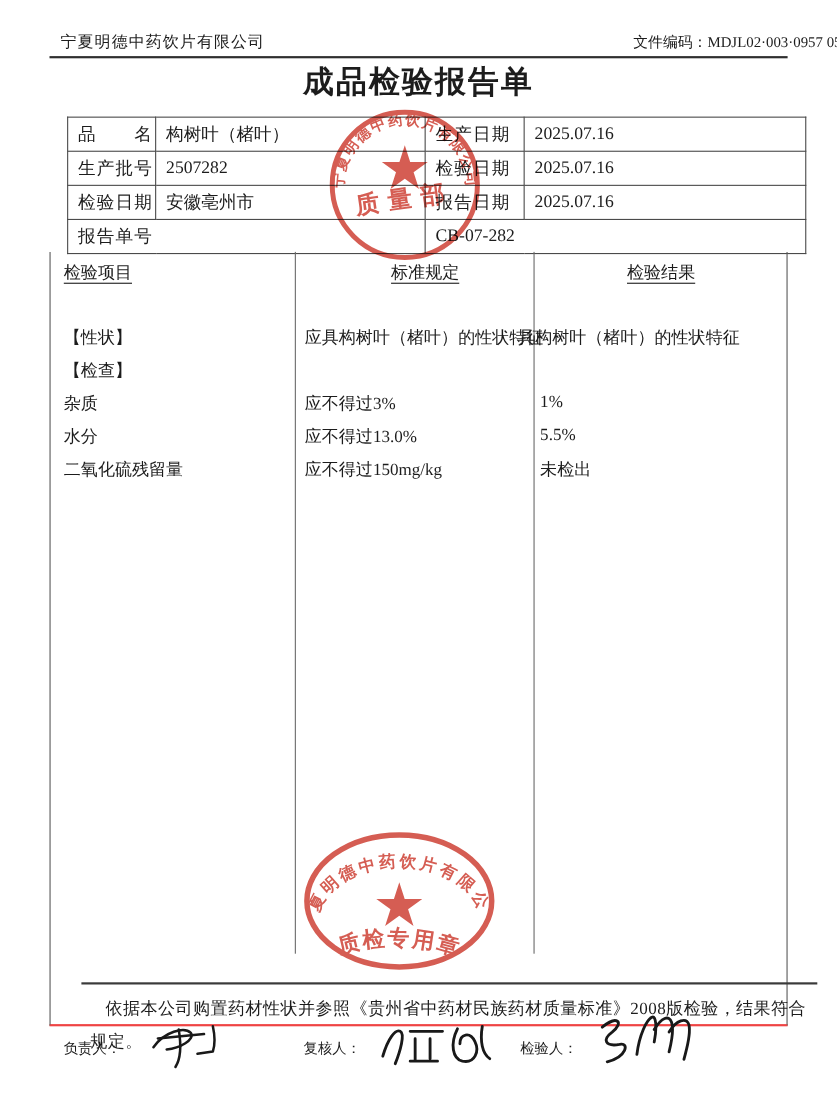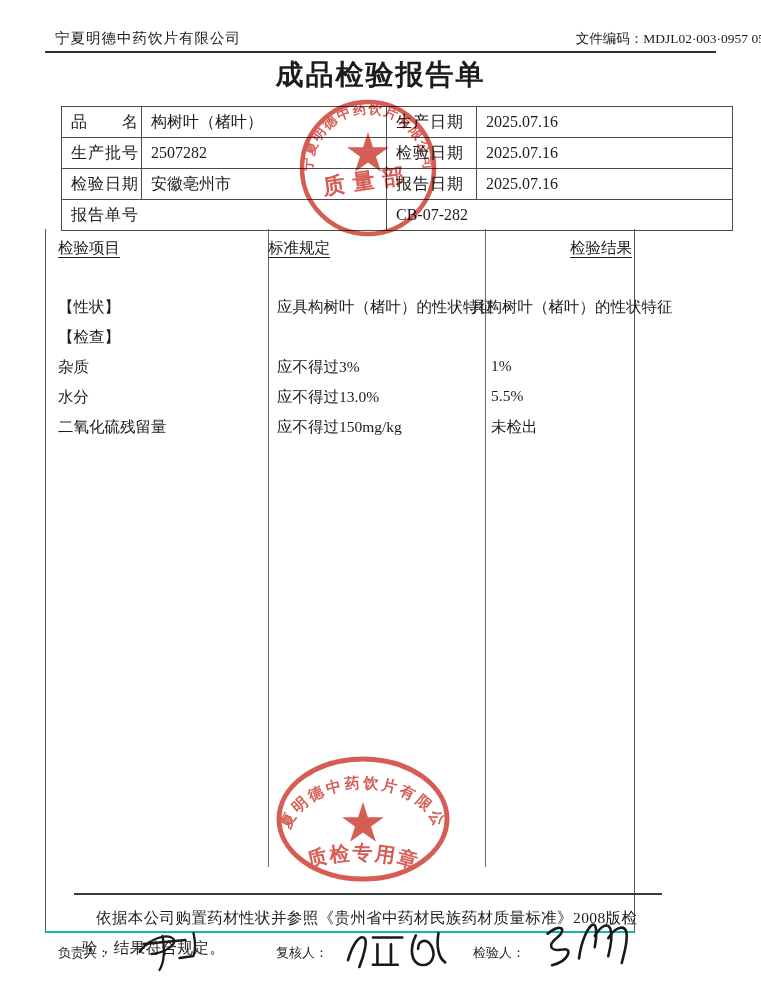--- a/index.html
+++ b/index.html
@@ -16,23 +16,23 @@
   .header-rule{left:45px;top:51px;width:671px;height:2px;background:#2f2f2f;}
   .title{left:45px;top:56px;width:671px;text-align:center;
          font-size:28px;font-weight:bold;letter-spacing:2px;}
   
   table.info{position:absolute;left:45px;top:106px;width:671px;
              border-collapse:collapse;table-layout:fixed;font-size:16px;margin-left:16px;}
   table.info td{border:1px solid #4a4a4a;padding:0 0 0 9px;height:30px;
                 white-space:nowrap;overflow:hidden;}
   td.lbl{letter-spacing:1px;}
   
-  .rtable{left:45px;top:229px;width:590px;height:704px;
+  .rtable{left:45px;top:229px;width:671px;height:704px;
           border-left:1px solid #585858;border-right:1px solid #585858;
-          border-bottom:2px solid #14b8a6;box-sizing:border-box;}
+          border-bottom:2px solid #ef4444;box-sizing:border-box;}
   .vline{position:absolute;top:0;width:1px;height:638px;background:#6a6a6a;}
   .rt-head{position:absolute;top:9px;font-size:15.5px;
            text-decoration:underline;text-underline-offset:4px;}
   .rt-cell{position:absolute;font-size:15.5px;white-space:nowrap;}
   .footer-row{position:absolute;left:0;top:664px;width:100%;
               border-top:2px solid #3a3a3a;box-sizing:border-box;
               padding:8px 8px 0 8px;font-size:15.5px;line-height:30px;
               text-indent:14px;letter-spacing:0.4px;margin-left:28px;}
   
   .sig-label{font-size:13px;top:944px;}
@@ -80,21 +80,21 @@
     <td colspan="2">CB-07-282</td>
   </tr>
 </tbody>
   </table>
 
 <div class="abs rtable">
   <div class="vline" style="left:222px"></div>
   <div class="vline" style="left:439px"></div>
 
   <div class="rt-head" style="left:12px">检验项目</div>
-  <div class="rt-head" style="left:222px;width:217px;text-align:left">标准规定</div>
+  <div class="rt-head" style="left:232px;width:217px;text-align:center">标准规定</div>
   <div class="rt-head" style="left:439px;width:232px;text-align:center">检验结果</div>
 
   <div class="rt-cell" style="left:12px;top:68px">【性状】</div>
   <div class="rt-cell" style="left:231px;top:68px">应具构树叶（楮叶）的性状特征</div>
   <div class="rt-cell" style="left:425px;top:68px">具构树叶（楮叶）的性状特征</div>
 
   <div class="rt-cell" style="left:12px;top:98px">【检查】</div>
 
   <div class="rt-cell" style="left:12px;top:128px">杂质</div>
   <div class="rt-cell" style="left:231px;top:128px">应不得过3%</div>

